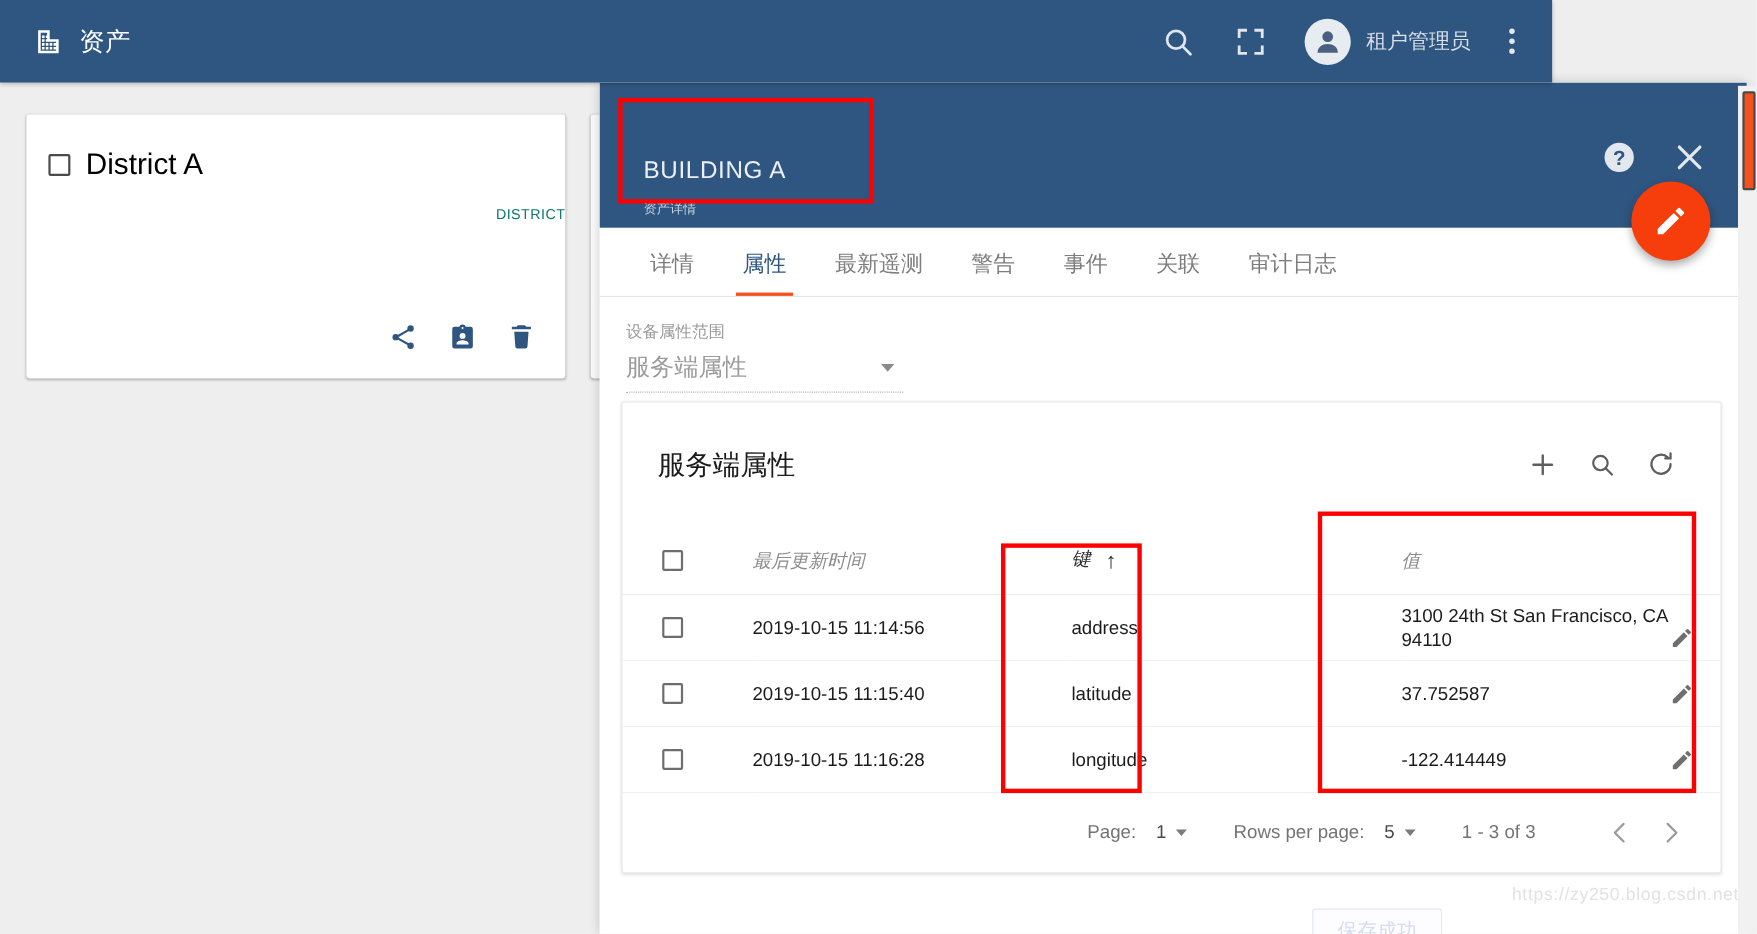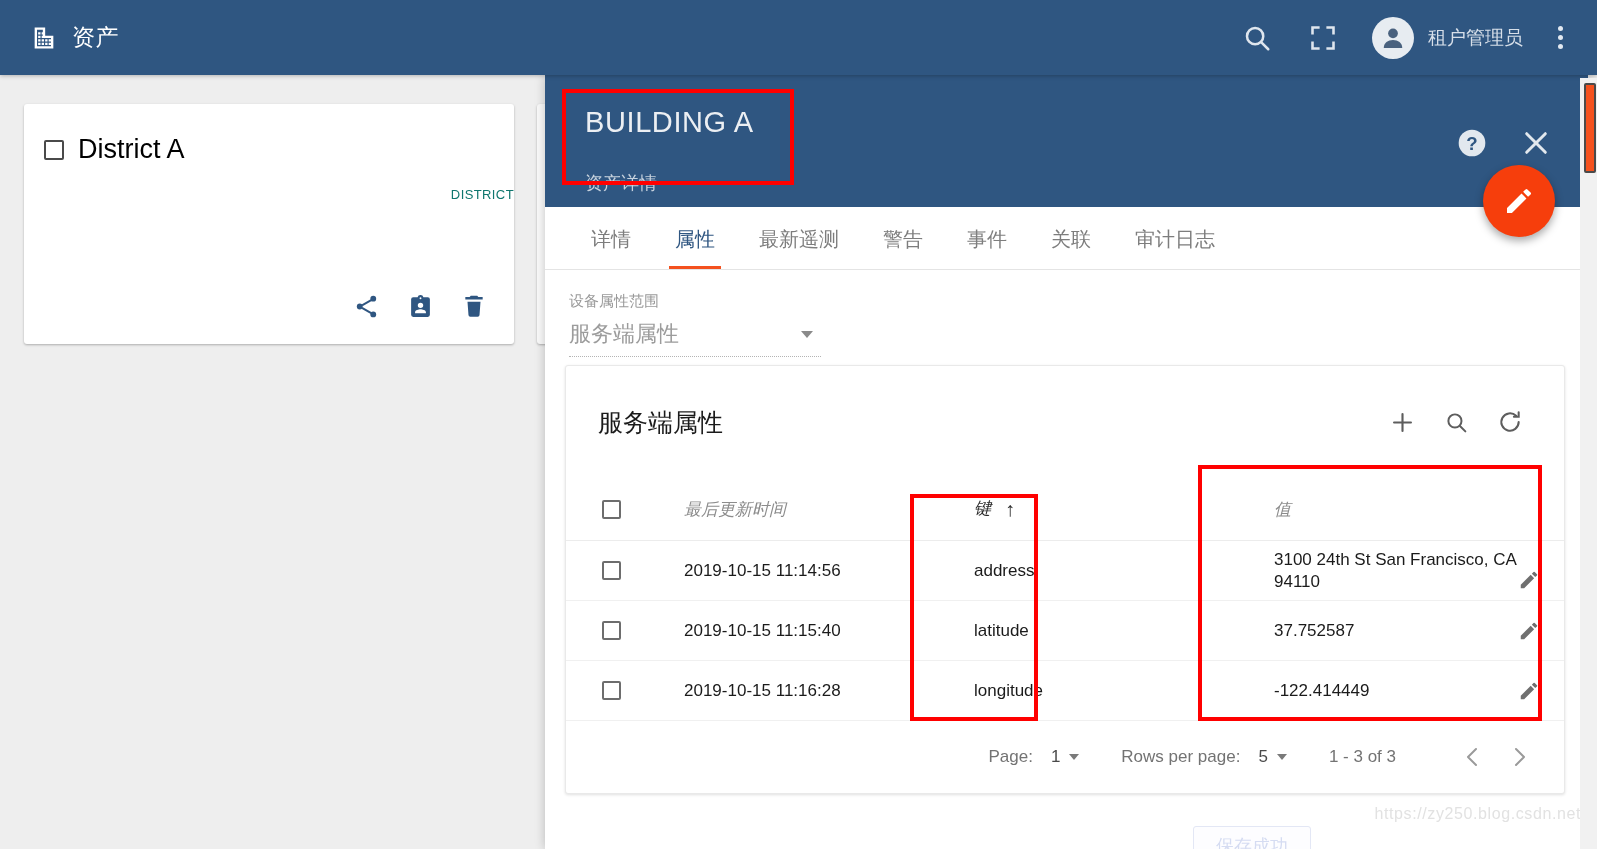--- a/index.html
+++ b/index.html
@@ -5,21 +5,21 @@
   html,body{margin:0;padding:0;}
   body{
     width:1597px;height:849px;overflow:hidden;position:relative;
     background:#eeeeee;
     font-family:"Liberation Sans","DejaVu Sans",sans-serif;
     -webkit-font-smoothing:antialiased;
   }
 
   
   #toolbar{
-    position:absolute;left:0;top:0;width:1597px;height:75px;
+    position:absolute;left:0;top:0;width:1411px;height:75px;
     background:#2f5681;display:flex;align-items:center;
     box-shadow:0 1px 4px rgba(0,0,0,.25);z-index:5;
   }
   #brand{display:flex;align-items:center;margin-left:30px;}
   #brand .glyph{width:28px;height:28px;margin-right:14px;color:#fff;display:block;}
   #brand .title{color:#ffffff;font-size:23px;letter-spacing:.5px;}
   #toolbar .spacer{flex:1;}
   .tb-icon{
     width:34px;height:34px;margin-right:32px;color:#dfe6ee;
     display:flex;align-items:center;justify-content:center;cursor:pointer;
@@ -58,22 +58,22 @@
     display:flex;align-items:center;justify-content:center;cursor:pointer;
   }
 
   
   #detail{
     position:absolute;left:545px;top:75px;width:1043px;height:774px;
     background:#ffffff;box-shadow:0 0 10px rgba(0,0,0,.22);z-index:4;overflow:hidden;
   }
   #detail-head{height:132px;background:#2f5681;position:relative;}
   #title-block{position:absolute;left:18px;top:13px;padding:18px 20px 14px 22px;}
-  #entity-name{color:#eceff3;font-size:29px;letter-spacing:.6px;}
-  #entity-kind{color:#c6d1dd;font-size:18px;margin-top:32px;}
+  #entity-name{color:#eceff3;font-size:22px;letter-spacing:.6px;margin-top:36px;}
+  #entity-kind{color:#c6d1dd;font-size:12px;margin-top:14px;}
   .head-btn{position:absolute;top:52px;color:#e2e8ee;cursor:pointer;}
   #help-btn{right:100px;}
   #close-btn{right:36px;}
   #fab{
     position:absolute;right:33px;top:90px;width:72px;height:72px;border-radius:50%;
     background:#f63e0c;box-shadow:0 4px 9px rgba(0,0,0,.34);
     display:flex;align-items:center;justify-content:center;cursor:pointer;z-index:6;
   }
 
   

